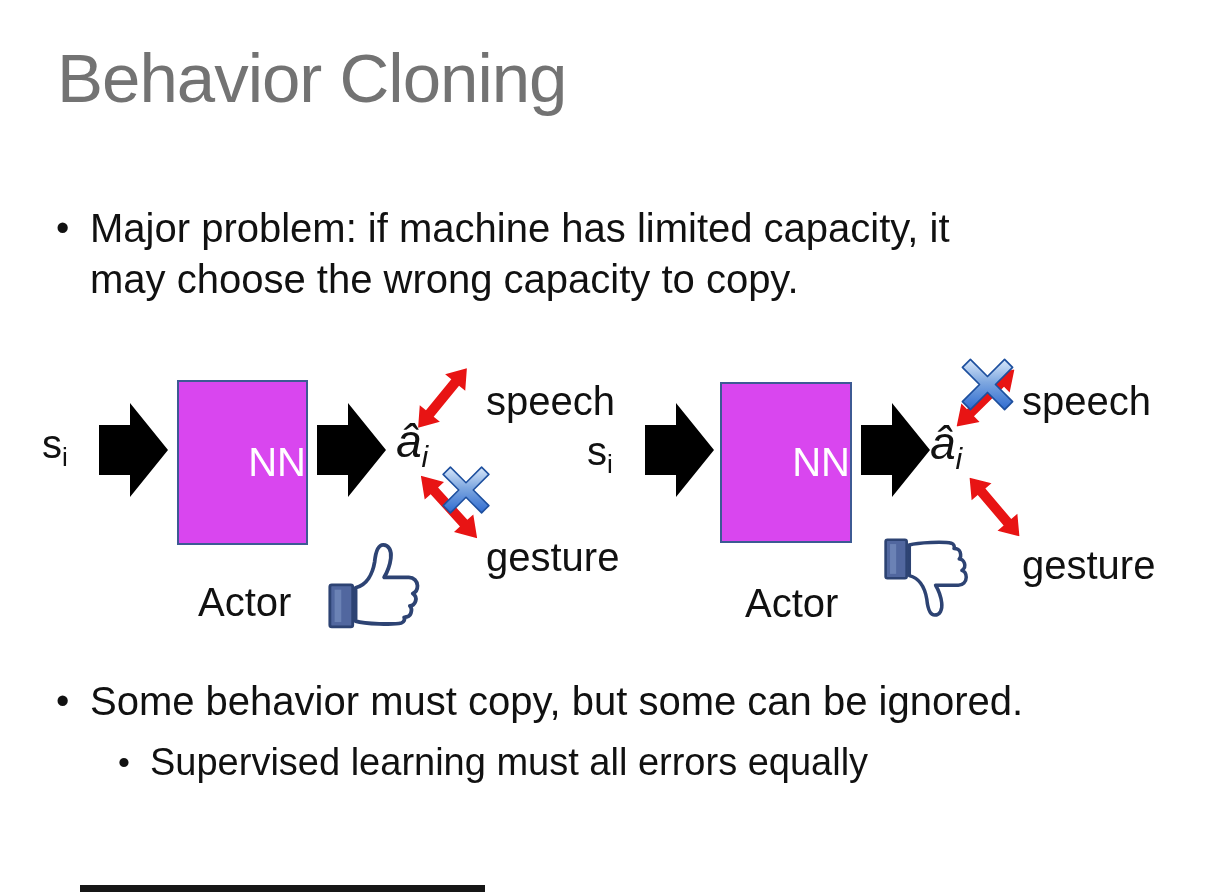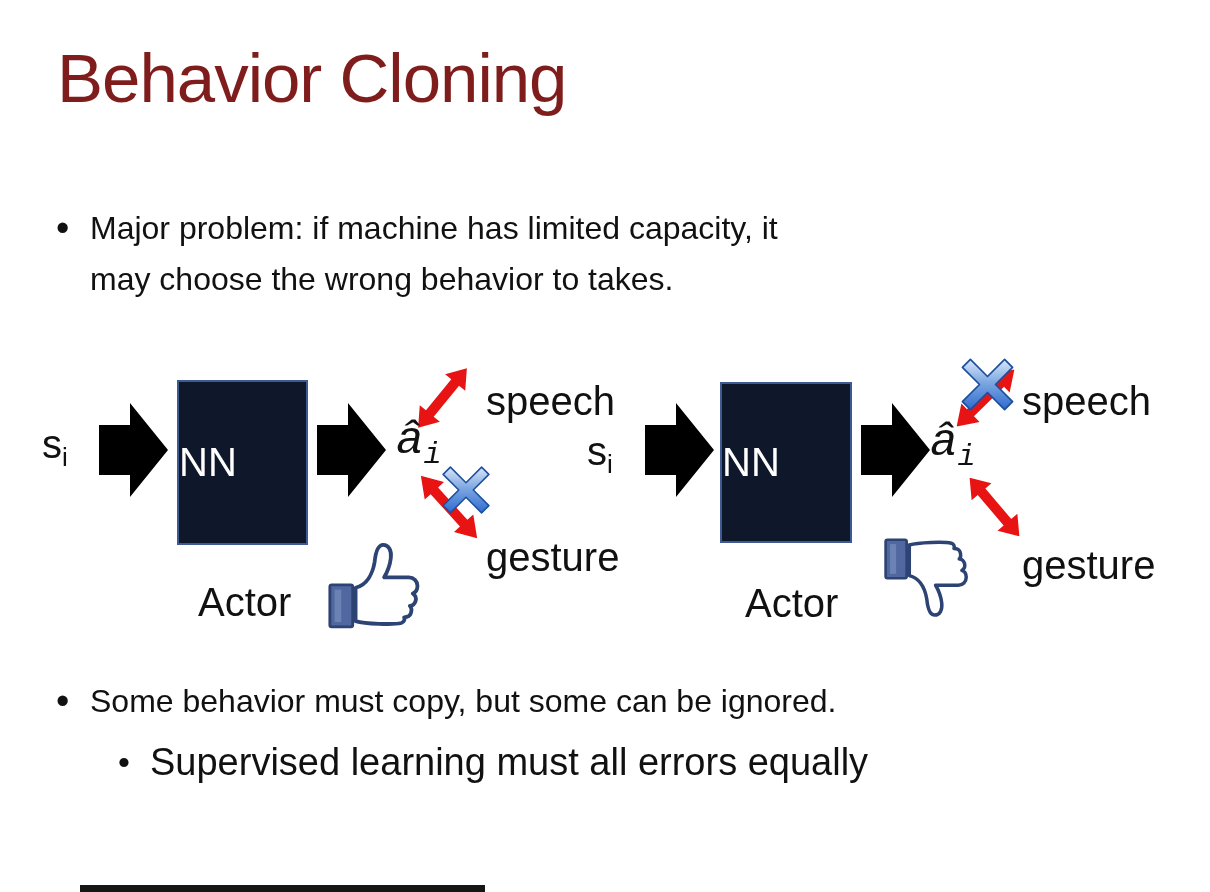--- a/index.html
+++ b/index.html
@@ -2,42 +2,42 @@
 <html><head>
 <meta charset="utf-8">
 <style>
   html,body{margin:0;padding:0;background:#fff;}
   .stage{
     position:relative;width:1210px;height:892px;background:#ffffff;
     overflow:hidden;font-family:"Liberation Sans",sans-serif;color:#111;
   }
   .title{
     position:absolute;left:57px;top:36px;font-size:69px;line-height:1.25;
-    color:#7f1d1d;letter-spacing:-1px;font-weight:400;white-space:nowrap;
+    color:#737373;letter-spacing:-1px;font-weight:400;white-space:nowrap;
   }
   .bullet{position:absolute;display:flex;align-items:flex-start;}
   .bullet .marker{flex:0 0 34px;font-size:38px;line-height:51px;}
-  .bullet .btext{font-size:32px;line-height:51px;}
+  .bullet .btext{font-size:40px;line-height:51px;}
   .bullet .btext span{display:block;white-space:nowrap;}
   .b1{left:56px;top:203px;}
   .b2{left:56px;top:676px;}
   .b2sub{left:118px;top:738px;}
   .b2sub .marker{flex:0 0 32px;font-size:34px;line-height:48px;}
   .b2sub .btext{font-size:38px;line-height:48px;}
 
   .abs{position:absolute;}
   .si{font-size:40px;line-height:1;white-space:nowrap;}
   .si sub{font-size:26px;vertical-align:-8px;}
   .nnbox{
-    background:#0f172a;border:2px solid #3d5a94;box-sizing:border-box;
-    display:flex;align-items:center;justify-content:flex-start;
+    background:#d946ef;border:2px solid #3d5a94;box-sizing:border-box;
+    display:flex;align-items:center;justify-content:flex-end;
   }
   .nnbox .nntext{color:#ffffff;font-size:40px;}
   .ahat{
-    font-family:Liberation Mono, monospace;font-style:italic;font-size:46px;
+    font-family:Liberation Sans, sans-serif;font-style:italic;font-size:46px;
     line-height:1;z-index:3;white-space:nowrap;
   }
   .ahat sub{font-size:30px;vertical-align:-10px;}
   .dlabel{font-size:40px;line-height:1.1;white-space:nowrap;margin-top:27px;}
   .blackarrow svg,.redarrow svg,.cross svg,.thumb svg{display:block;width:100%;height:100%;}
   .redarrow{z-index:1;}
   .cross{z-index:5;}
   .thumb-down svg{transform:scaleY(-1);}
   .bottom-bar{position:absolute;left:80px;top:885px;width:405px;height:7px;background:#161616;}
 </style>
@@ -45,21 +45,21 @@
 <body>
 
 <div class="stage">
 
   <div class="title">Behavior Cloning</div>
 
   <div class="bullet b1">
     <span class="marker">•</span>
     <span class="btext">
       <span>Major problem: if machine has limited capacity, it</span>
-      <span>may choose the wrong behavior to takes.</span>
+      <span>may choose the wrong capacity to copy.</span>
     </span>
   </div>
 
   <div class="abs si" style="left:42px;top:424px;"><span>s</span><sub>i</sub></div>
 
   <div class="abs blackarrow" style="left:99px;top:403px;width:69px;height:94px;">
     <svg viewBox="0 0 69 94" preserveAspectRatio="none">
         <polygon points="0,22 31,22 31,0 69,47 31,94 31,72 0,72" fill="#000"></polygon>
       </svg>
   </div>

